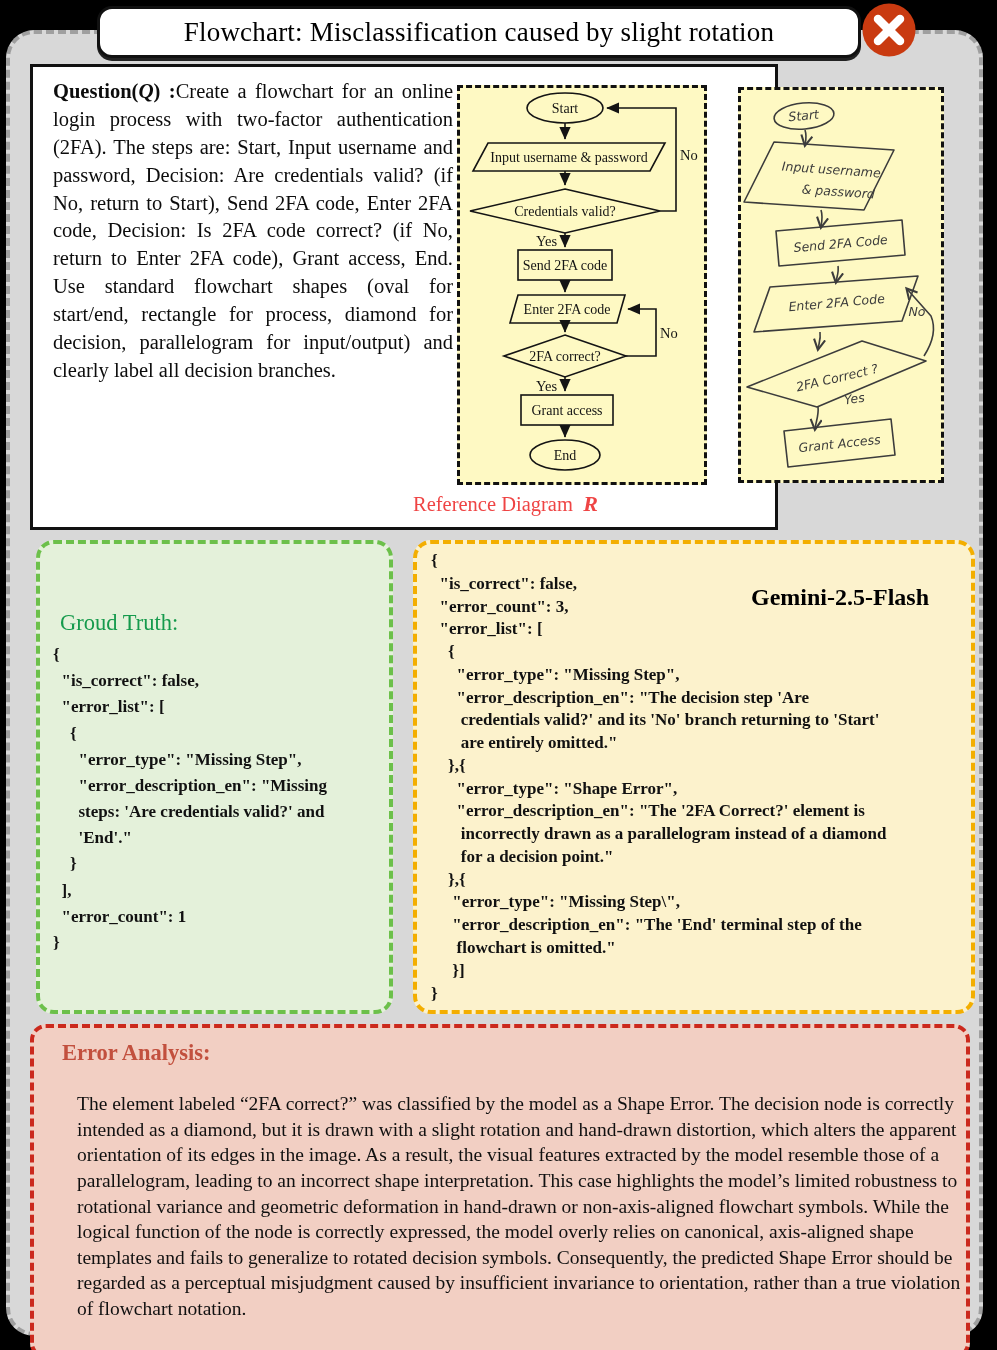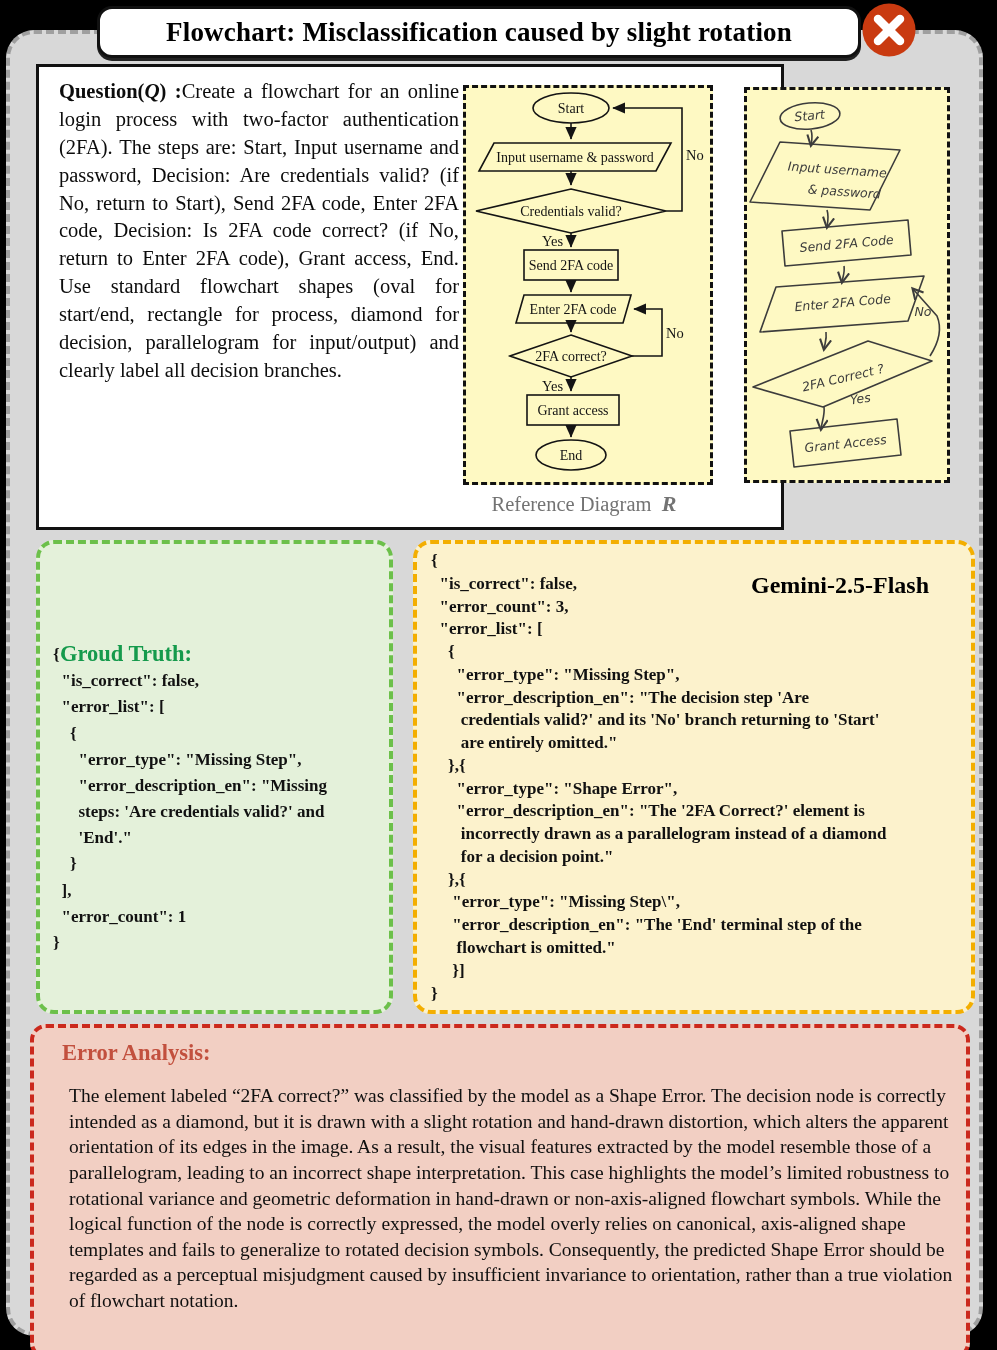--- a/index.html
+++ b/index.html
@@ -3,54 +3,54 @@
 <meta charset="utf-8">
 <style>
   html,body{margin:0;padding:0;background:#000;}
   .canvas{position:relative;width:997px;height:1350px;background:#000;overflow:hidden;
           font-family:"Liberation Serif",serif;}
   .main-panel{position:absolute;left:6px;top:30px;width:977px;height:1306px;
               background:#d8d8d8;border:4px dashed #9f9f9f;border-radius:28px;box-sizing:border-box;}
   .title-box{position:absolute;left:97px;top:6px;width:758px;height:46px;background:#fff;
              border:3px solid #111;border-radius:15px;box-shadow:0 3px 0 #222;
              display:flex;align-items:center;justify-content:center;z-index:5;}
-  .title-box span{font-size:27px;font-weight:bold;color:#000;letter-spacing:.2px;}
+  .title-box span{font-size:27px;font-weight:normal;color:#000;letter-spacing:.2px;}
   .x-badge{position:absolute;left:861px;top:2px;width:56px;height:56px;z-index:6;}
-  .question-box{position:absolute;left:36px;top:64px;width:748px;height:466px;background:#fff;
+  .question-box{position:absolute;left:30px;top:64px;width:748px;height:466px;background:#fff;
                 border:3px solid #111;box-sizing:border-box;z-index:2;}
   .q-text{position:absolute;left:20px;top:10px;width:400px;font-size:20.5px;line-height:1.36;
           text-align:justify;color:#0c0c0c;margin:0;}
   .q-text .qb{font-weight:bold;}
   .q-text .qv{font-weight:bold;font-style:italic;font-size:21px;}
   .flow-panel{position:absolute;border:3.5px dashed #111;box-sizing:border-box;background:#fef9c3;}
   .ref-panel{left:424px;top:18px;width:250px;height:400px;}
   .stu-panel{left:705px;top:20px;width:206px;height:396px;}
-  .caption{position:absolute;top:424px;font-size:20.5px;color:#737373;text-align:center;}
+  .caption{position:absolute;top:424px;font-size:20.5px;color:#ef4444;text-align:left;}
   .caption .var{font-weight:bold;font-style:italic;font-size:22px;}
   .cap-ref{left:380px;width:330px;}
   .cap-stu{left:688px;width:250px;}
   svg text{font-family:"Liberation Serif",serif;fill:#141414;}
   .fc-label{font-size:14px;text-anchor:middle;}
   .fc-branch{font-size:14.5px;}
   .hd text{font-family:"DejaVu Sans",sans-serif;font-style:italic;fill:#3c3c3c;}
   .hd-label{font-size:12.5px;text-anchor:middle;}
   .gt-box{position:absolute;left:36px;top:540px;width:357px;height:474px;background:#e4f1da;
           border:4.5px dashed #6cc04a;border-radius:18px;box-sizing:border-box;z-index:2;}
-  .gt-heading{position:absolute;left:20px;top:66px;font-size:22.5px;font-weight:bold;color:#159a4c;margin-top:31px;}
+  .gt-heading{position:absolute;left:20px;top:66px;font-size:22.5px;font-weight:normal;color:#159a4c;}
   .gt-code{position:absolute;left:13px;top:98px;margin:0;font-family:"Liberation Serif",serif;
            font-weight:bold;font-size:17px;line-height:1.54;color:#111;white-space:pre;}
   .model-box{position:absolute;left:413px;top:540px;width:562px;height:474px;background:#fcf2cc;
              border:4.5px dashed #f3ae00;border-radius:18px;box-sizing:border-box;z-index:2;}
-  .model-name{position:absolute;right:42px;top:28px;font-size:24px;font-weight:bold;color:#000;}
+  .model-name{position:absolute;right:42px;top:40px;font-size:24px;font-weight:bold;color:#000;}
   .model-code{position:absolute;left:14px;top:6px;margin:0;font-family:"Liberation Serif",serif;
               font-weight:bold;font-size:17px;line-height:1.34;color:#111;white-space:pre;}
   .ea-box{position:absolute;left:30px;top:1024px;width:940px;height:335px;background:#f2cfc3;
           border:4.5px dashed #cb291d;border-radius:16px;box-sizing:border-box;z-index:2;}
   .ea-heading{position:absolute;left:28px;top:12px;font-size:22.5px;font-weight:bold;color:#c2503e;}
-  .ea-body{position:absolute;left:27px;top:47px;width:888px;margin:8px;font-size:19.5px;
+  .ea-body{position:absolute;left:27px;top:47px;width:888px;margin:16px;font-size:19.5px;
            line-height:1.315;color:#101010;text-align:left;}
 </style>
 </head>
 <body>
 
 <div class="canvas">
   <div class="main-panel"></div>
 
   <div class="title-box">
     <span>Flowchart: Misclassification caused by slight rotation</span>

